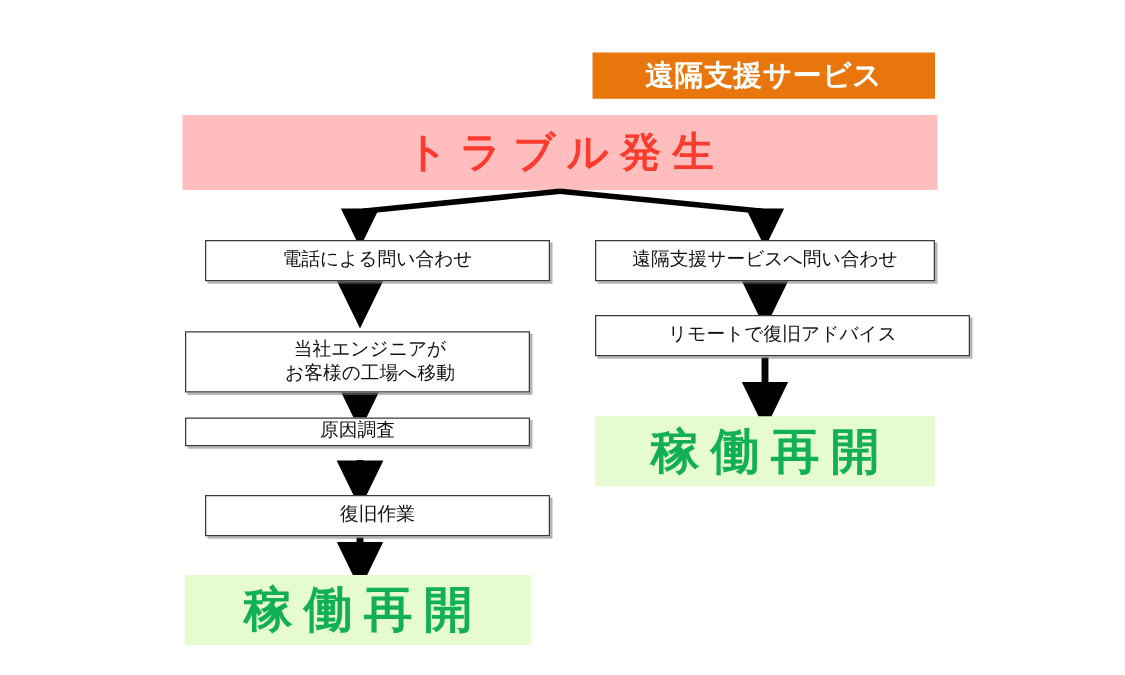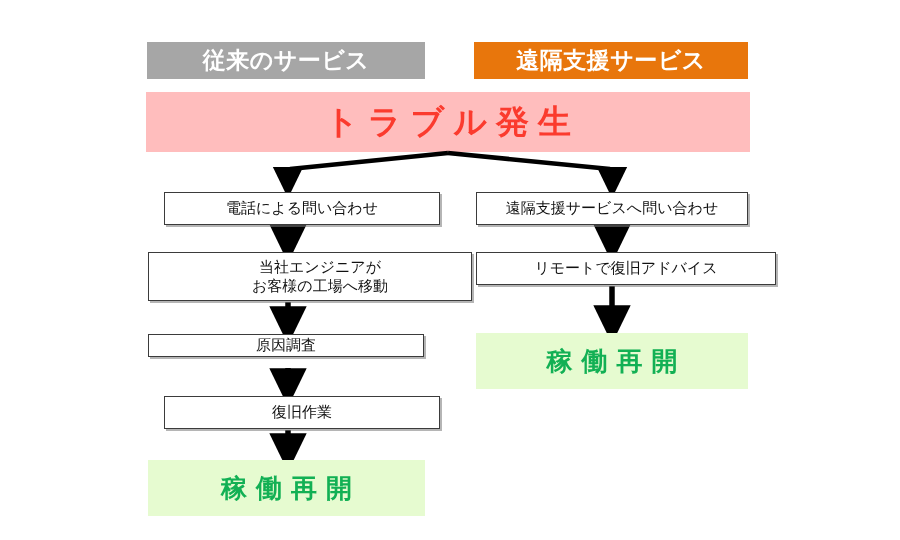--- a/index.html
+++ b/index.html
@@ -66,40 +66,39 @@
   }
 
   
   .resume-box {
     display: flex;
     align-items: center;
     justify-content: center;
     background: #e6fbd0;
     color: #12b054;
     font-weight: bold;
-    font-size: 26px;
+    font-size: 39px;
     letter-spacing: 9px;
     text-indent: 9px;
     white-space: nowrap;
   }
 
   svg.connectors {
     position: absolute;
     left: 0; top: 0;
     width: 900px;
     height: 540px;
     pointer-events: none;
   }
 </style>
 </head>
 <body>
 
 <div id="canvas">
 
-  <div class="abs col-header legacy" style="left:147px; top:42px; width:278px; height:37px;">従来のサービス</div>
 
   <div class="abs banner-trouble" style="left:146px; top:92px; width:604px; height:60px;">トラブル発生</div>
 
   <div class="abs col-header remote" style="left:474px; top:42px; width:274px; height:37px;">遠隔支援サービス</div>
 
   <svg class="connectors" viewBox="0 0 900 540">
     <defs>
       <marker id="arrowhead" markerWidth="8" markerHeight="8" refX="3.4" refY="4" orient="auto" markerUnits="strokeWidth">
         <path d="M0,0.6 L7,4 L0,7.4 Z" fill="#000000"></path>
       </marker>
@@ -116,21 +115,21 @@
     <path d="M288,302 L288,325" stroke="#000000" stroke-width="5.5" fill="none" marker-end="url(#arrowhead)"></path>
     <path d="M288,368 L288,387" stroke="#000000" stroke-width="5.5" fill="none" marker-end="url(#arrowhead)"></path>
     <path d="M288,430 L288,452" stroke="#000000" stroke-width="5.5" fill="none" marker-end="url(#arrowhead)"></path>
 
     <path d="M612,226 L612,243" stroke="#000000" stroke-width="5.5" fill="none" marker-end="url(#arrowhead)"></path>
     <path d="M612,286 L612,324" stroke="#000000" stroke-width="5.5" fill="none" marker-end="url(#arrowhead)"></path>
   </svg>
 
   <div class="abs proc-box" style="left:164px; top:192px; width:276px; height:33px;">電話による問い合わせ</div>
 
-  <div class="abs proc-box" style="left:148px; top:252px; width:324px; height:49px;padding-left:20px;">当社エンジニアが
+  <div class="abs proc-box" style="left:148px; top:265px; width:276px; height:49px;padding-left:20px;">当社エンジニアが
 お客様の工場へ移動</div>
 
   <div class="abs proc-box" style="left:148px; top:334px; width:276px; height:23px;">原因調査</div>
 
   <div class="abs proc-box" style="left:164px; top:396px; width:276px; height:33px;">復旧作業</div>
 
   <div class="abs resume-box" style="left:148px; top:460px; width:277px; height:56px;">稼働再開</div>
 
   <div class="abs proc-box" style="left:476px; top:192px; width:272px; height:33px;">遠隔支援サービスへ問い合わせ</div>
 

